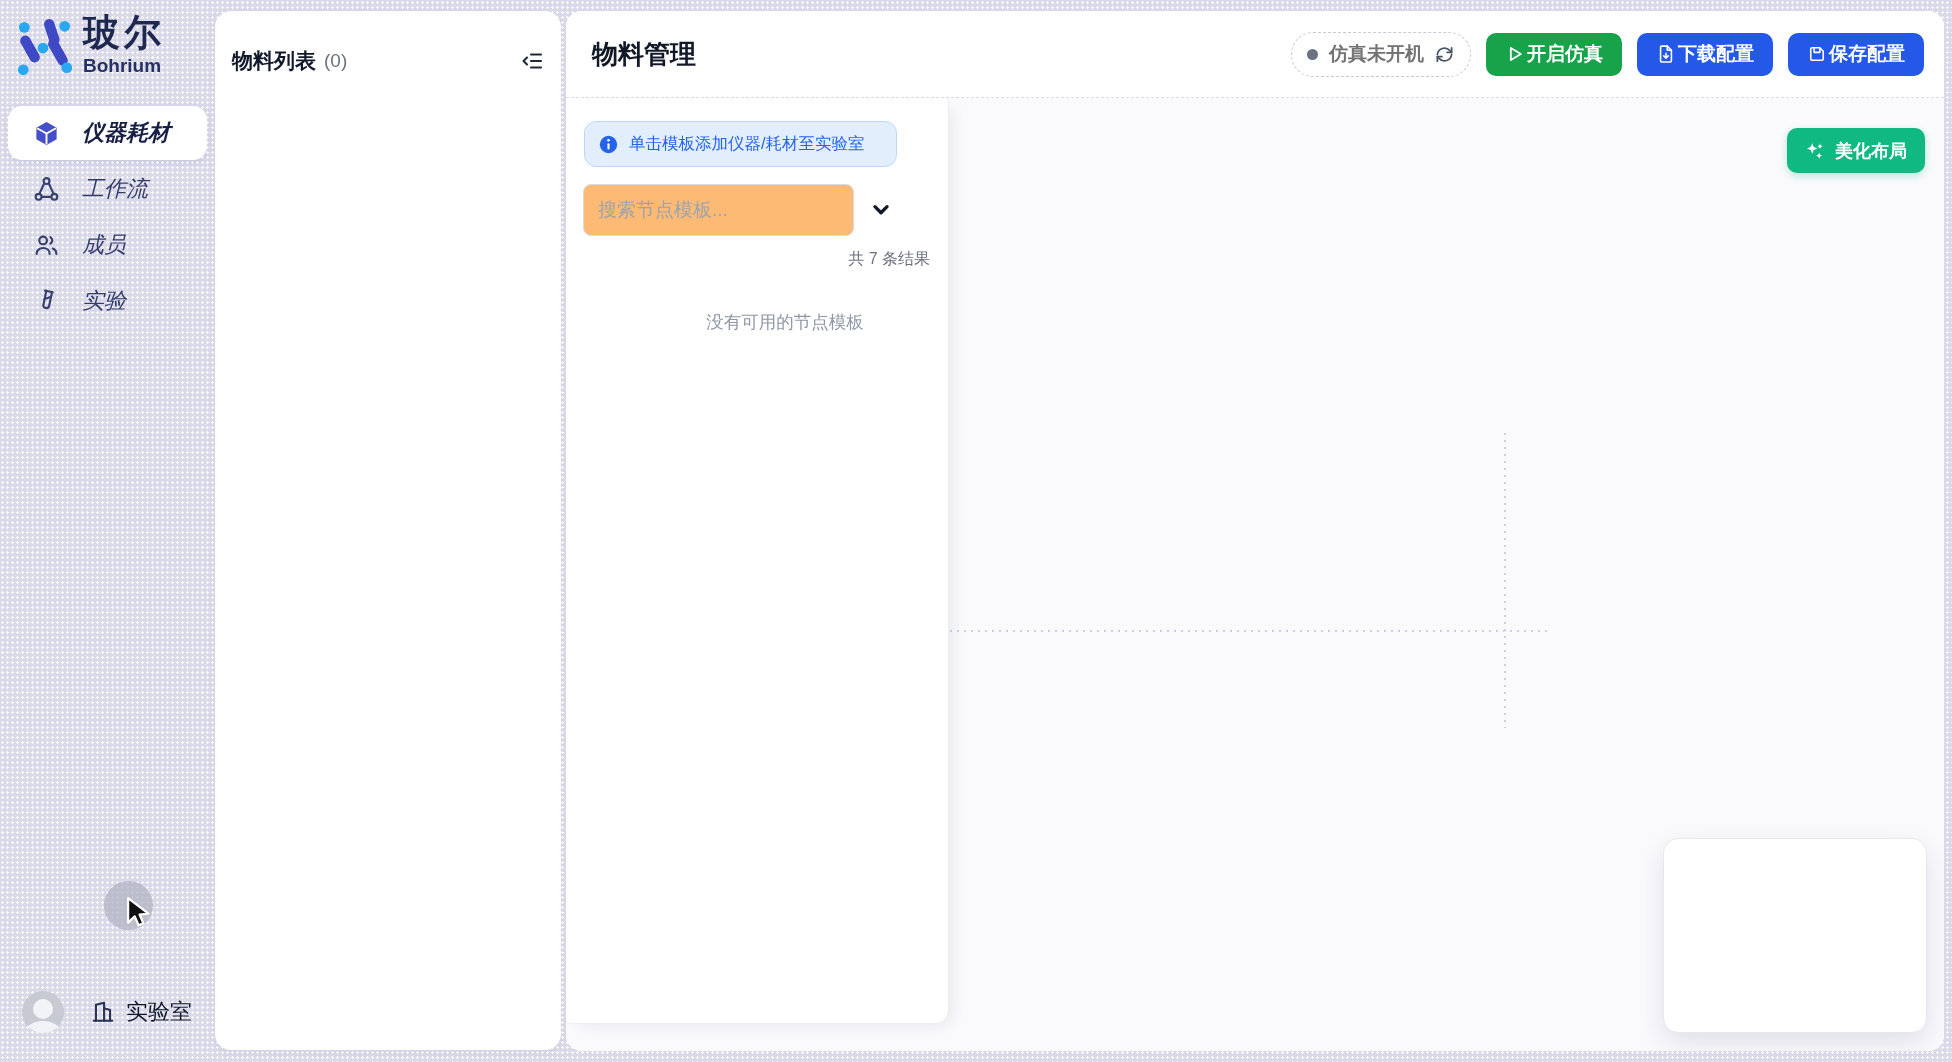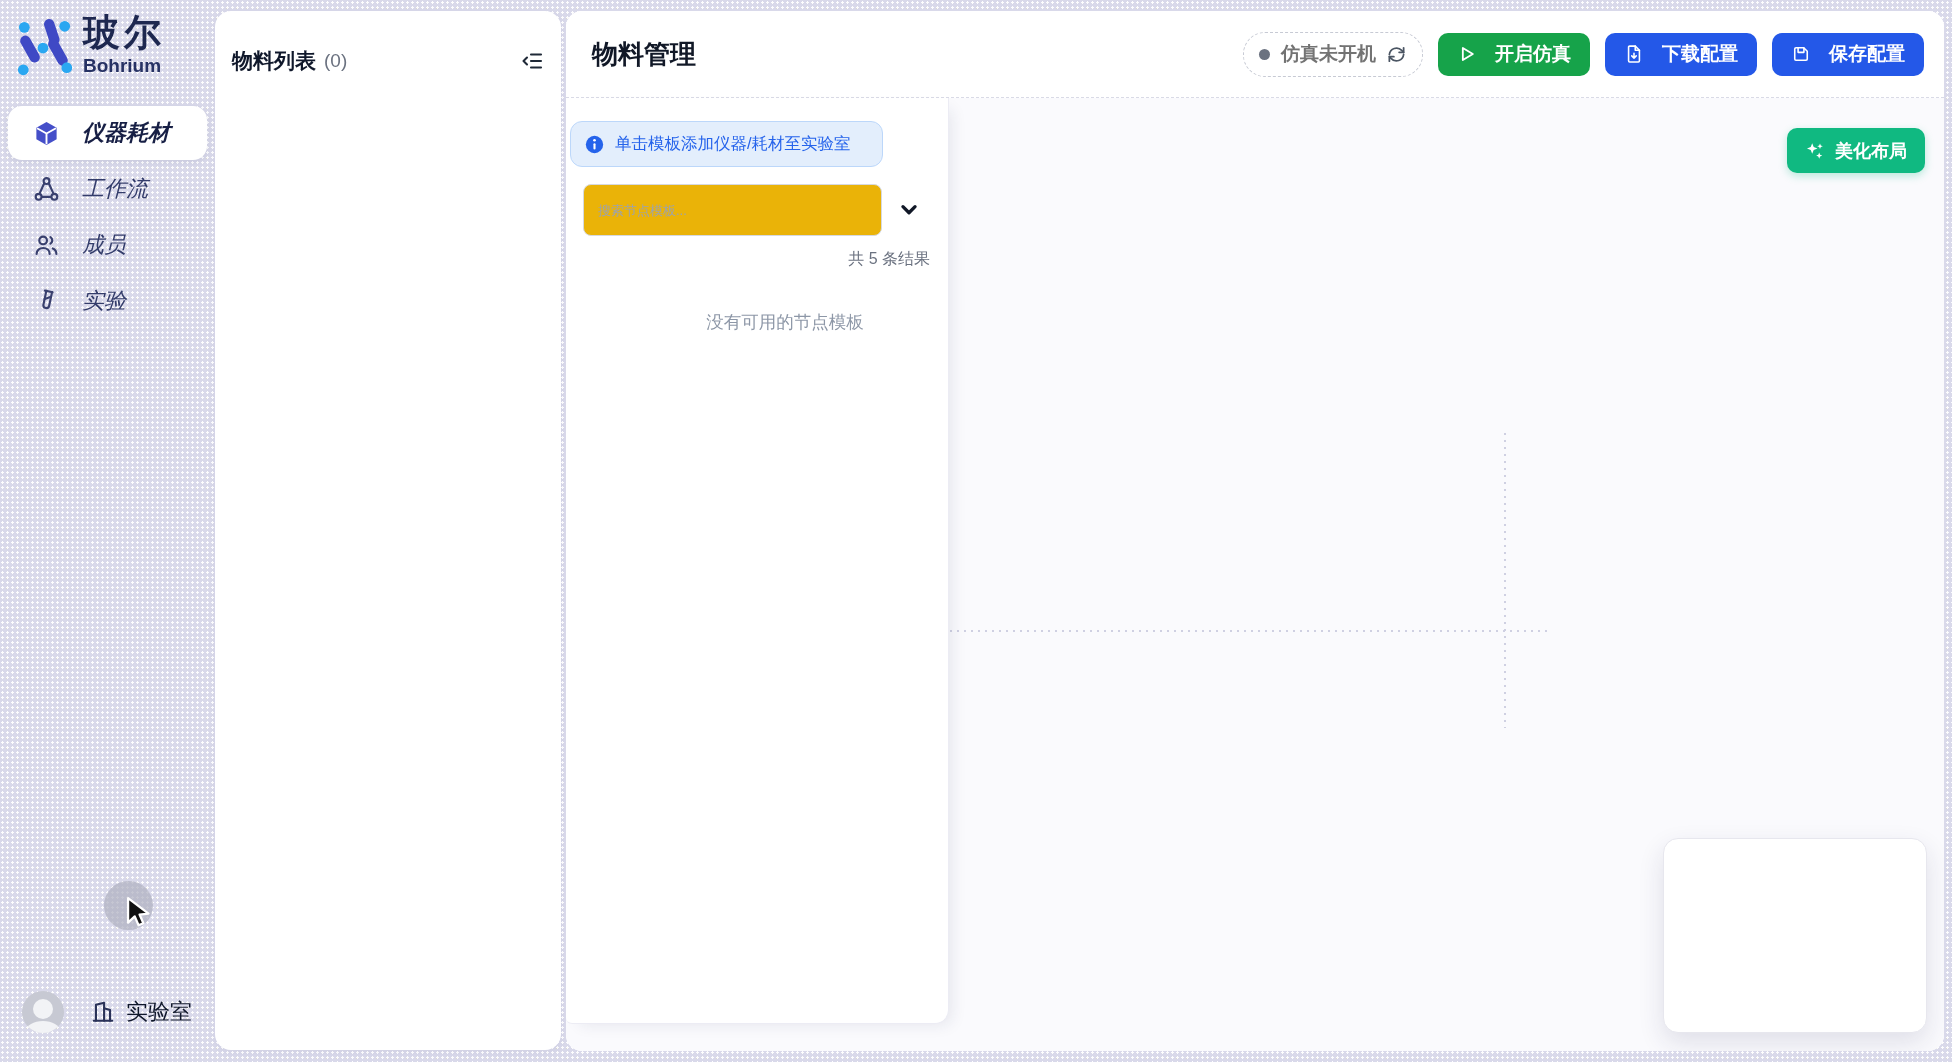--- a/index.html
+++ b/index.html
@@ -76,21 +76,21 @@
   .header-actions{margin-left:auto;margin-right:20px;display:flex;align-items:center;gap:15px;}
 
   .status-pill{
     display:flex;align-items:center;gap:11px;height:43px;padding:0 16px 0 15px;
     border:1px dashed #c7cad4;border-radius:22px;background:#fff;cursor:pointer;
   }
   .status-dot{width:11px;height:11px;border-radius:50%;background:#6b7280;}
   .status-label{font-size:19px;font-weight:bold;color:#737373;}
 
   .btn{
-    display:flex;align-items:center;gap:18px;height:43px;padding:0 19px;
+    display:flex;align-items:center;gap:2px;height:43px;padding:0 19px;
     border:none;border-radius:10px;font-size:19px;font-weight:bold;color:#fff;
     cursor:pointer;font-family:inherit;
   }
   .btn-green{background:#16a34a;}
   .btn-blue{background:#2458e8;}
 
   
   .canvas{
     position:absolute;left:0;top:87px;right:0;bottom:0;
     background:#fafafd;
@@ -105,30 +105,30 @@
   }
 
   
   .node-panel{
     position:absolute;left:0;top:0;width:382px;height:925px;
     background:#ffffff;border-right:1px solid #ececf4;border-bottom:1px solid #ececf4;
     border-radius:0 0 14px 6px;
     box-shadow:8px 6px 16px -6px rgba(30,35,80,.10);
   }
   .info-banner{
-    position:absolute;left:4px;top:23px;width:313px;height:46px;box-sizing:border-box;
+    position:absolute;left:18px;top:23px;width:313px;height:46px;box-sizing:border-box;
     background:#e3eefc;border:1px solid #bcd7fa;border-radius:12px;
     display:flex;align-items:center;gap:11px;padding:0 14px;
   }
   .info-banner-text{font-size:16.5px;color:#2563eb;}
   .search-row{position:absolute;left:17px;top:86px;width:348px;display:flex;align-items:center;}
   .search-input{
-    width:299px;height:52px;box-sizing:border-box;
-    border:1.5px solid #d6d9df;border-radius:8px;background:#eab308;
-    font-size:13px;color:#374151;padding:0 14px;outline:none;font-family:inherit;
+    width:271px;height:52px;box-sizing:border-box;
+    border:1.5px solid #d6d9df;border-radius:8px;background:#fdba74;
+    font-size:19px;color:#374151;padding:0 14px;outline:none;font-family:inherit;
   }
   .search-input::placeholder{color:#9ca3af;}
   .search-chevron{margin-left:16px;width:22px;height:22px;cursor:pointer;}
   .results-count{
     position:absolute;left:0;top:151px;width:364px;text-align:right;
     font-size:16px;color:#6b7280;
   }
   .empty-text{
     position:absolute;left:0;top:212px;width:438px;text-align:center;
     font-size:17.5px;color:#8d97a7;
@@ -307,21 +307,21 @@
           <circle cx="9" cy="5" r="1.25" fill="#fff"></circle>
         </svg>
         <span class="info-banner-text">单击模板添加仪器/耗材至实验室</span>
       </div>
       <div class="search-row">
         <input class="search-input" type="text" placeholder="搜索节点模板..." style="">
         <svg class="search-chevron" viewBox="0 0 20 20" fill="none" stroke="#111827" stroke-width="3" stroke-linecap="round" stroke-linejoin="round">
           <path d="M4.5 7l5.5 5.5L15.5 7"></path>
         </svg>
       </div>
-      <div class="results-count">共 5 条结果</div>
+      <div class="results-count">共 7 条结果</div>
       <div class="empty-text">没有可用的节点模板</div>
     </div>
 
     <button class="beautify-btn">
       <svg viewBox="0 0 20 20" width="20" height="20" fill="#fff">
         <path d="M7.2 2.2l1.5 3.8 3.8 1.5-3.8 1.5-1.5 3.8-1.5-3.8L2 7.5l3.7-1.5z"></path>
         <path d="M15 2.5l.8 2 2 .8-2 .8-.8 2-.8-2-2-.8 2-.8z"></path>
         <path d="M14.2 11.5l.9 2.2 2.2.9-2.2.9-.9 2.2-.9-2.2-2.2-.9 2.2-.9z"></path>
       </svg>
       <span>美化布局</span>

